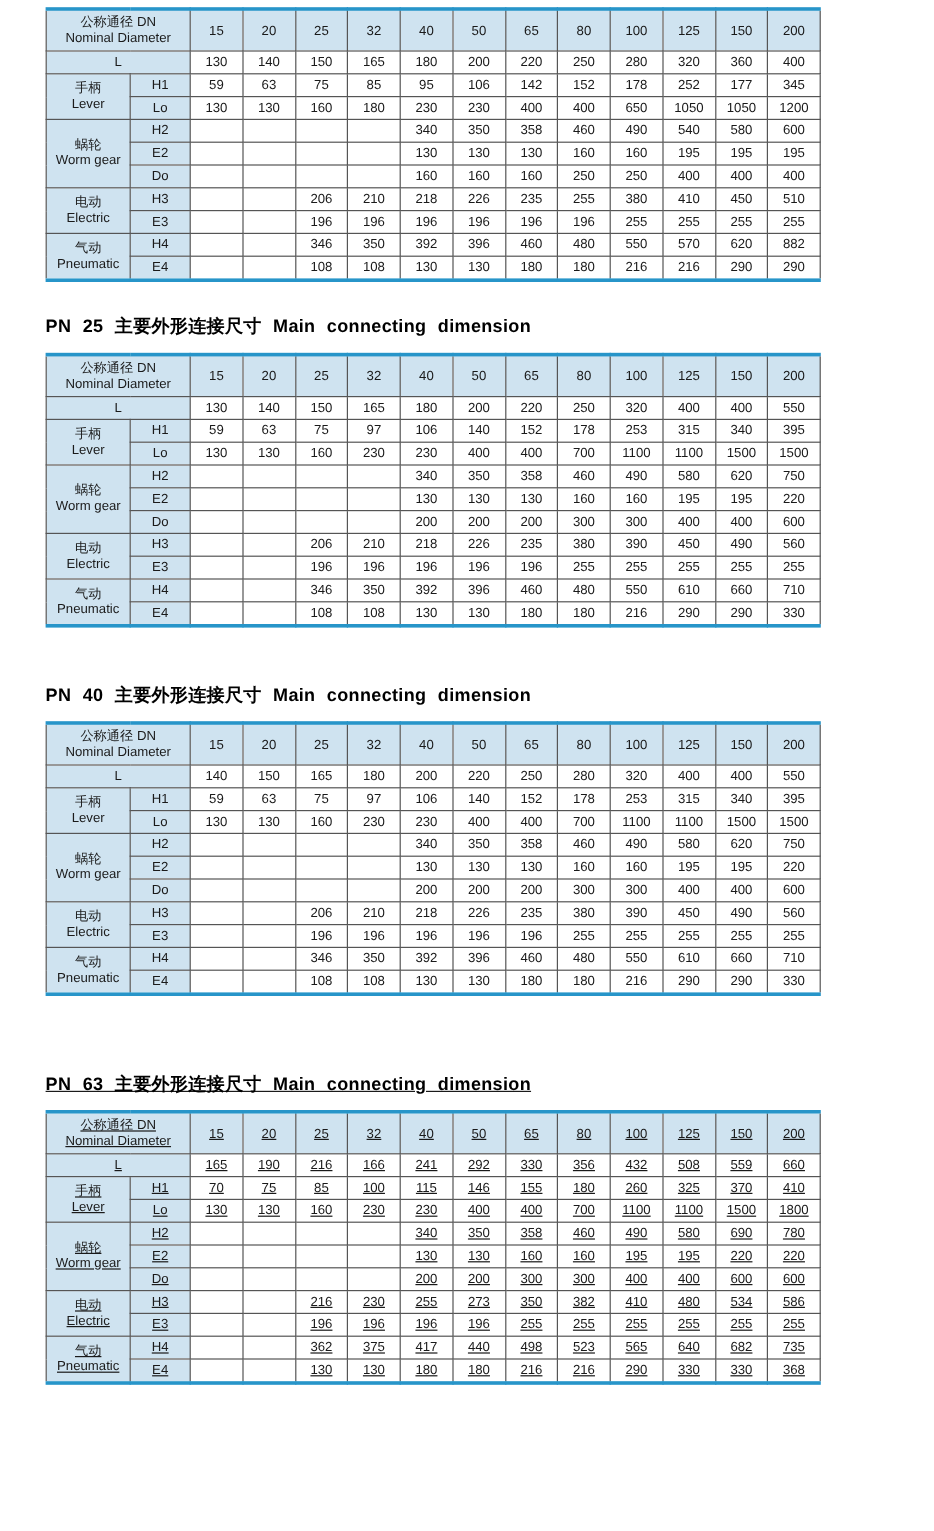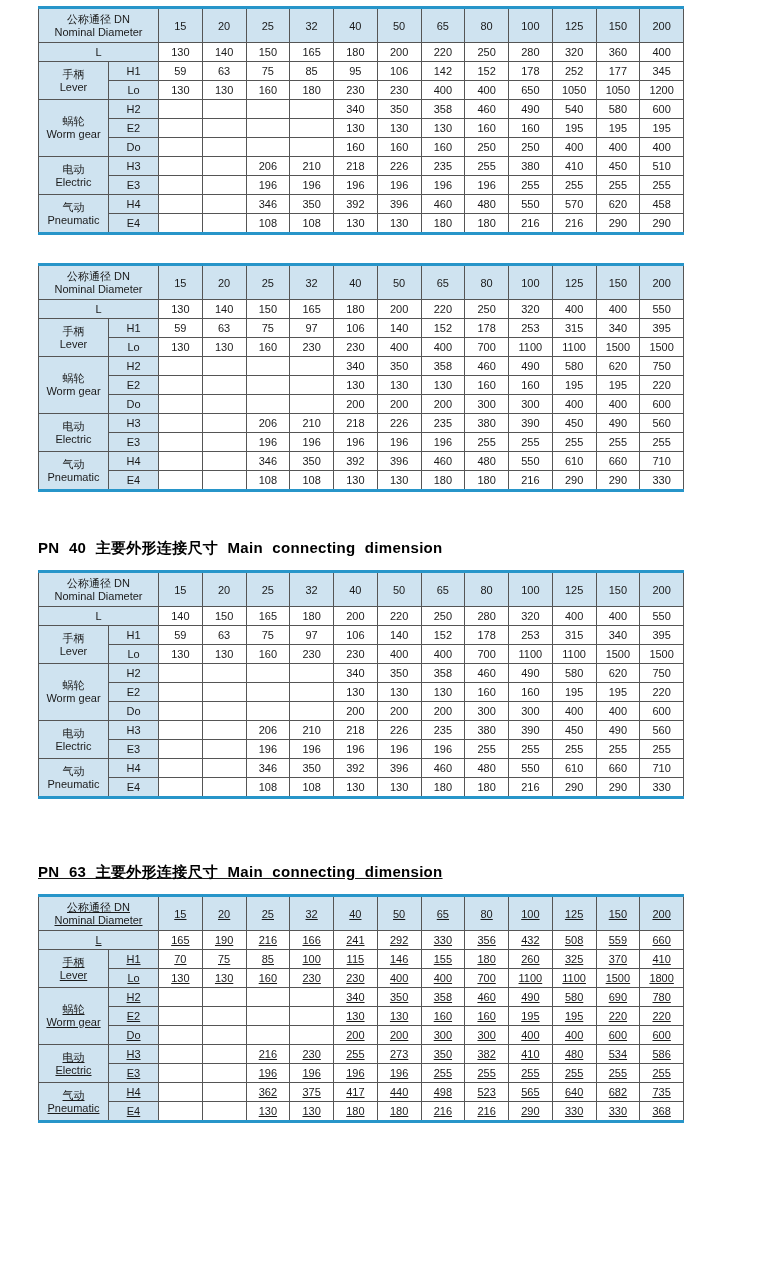--- a/index.html
+++ b/index.html
@@ -237,21 +237,21 @@
             <td class="val"></td>
             <td class="val">346</td>
             <td class="val">350</td>
             <td class="val">392</td>
             <td class="val">396</td>
             <td class="val">460</td>
             <td class="val">480</td>
             <td class="val">550</td>
             <td class="val">570</td>
             <td class="val">620</td>
-            <td class="val">458</td>
+            <td class="val">882</td>
           </tr>
           <tr>
             <td class="plbl">E4</td>
             <td class="val"></td>
             <td class="val"></td>
             <td class="val">108</td>
             <td class="val">108</td>
             <td class="val">130</td>
             <td class="val">130</td>
             <td class="val">180</td>
@@ -259,20 +259,21 @@
             <td class="val">216</td>
             <td class="val">216</td>
             <td class="val">290</td>
             <td class="val">290</td>
           </tr>
         </tbody>
     </table>
   </section>
 
   <section class="section s2">
+    <h2 class="title">PN 25 主要外形连接尺寸 Main connecting dimension</h2>
     <table class="dim-table">
       <colgroup>
         <col class="c-group">
           <col class="c-param">
         <col>
           <col>
           <col>
           <col>
           <col>
           <col>

